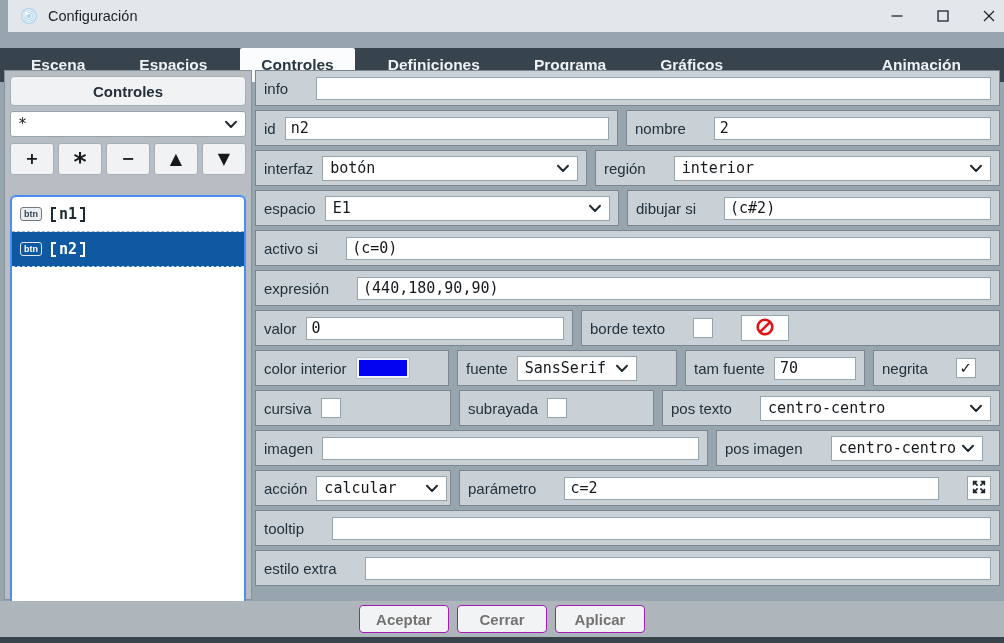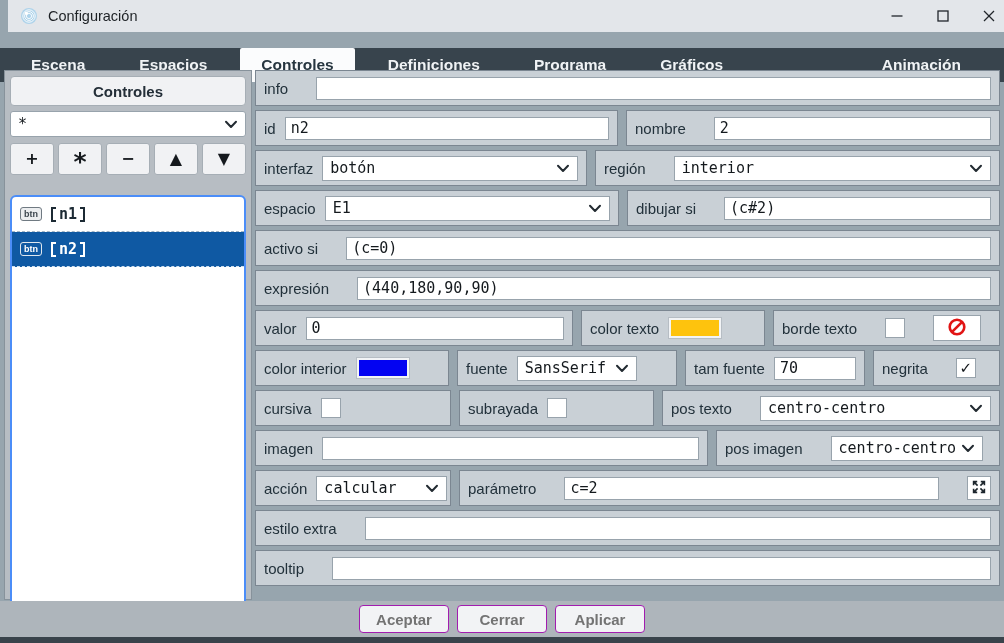--- a/index.html
+++ b/index.html
@@ -215,24 +215,20 @@
         <span class="lbl">expresión</span>
         <input class="flex1" type="text" value="(440,180,90,90)" style="">
       </div>
     </div>
 
     <div class="row">
       <div class="grp g-valor">
         <span class="lbl">valor</span>
         <input class="flex1" type="text" value="0" style="">
       </div>
-      <div class="grp g-ctexto">
-        <span class="lbl">color texto</span>
-        <span class="swatch" style="background: rgb(254, 195, 13);"></span>
-      </div>
       <div class="grp flex1">
         <span class="lbl">borde texto</span>
         <span class="checkbox"></span>
         <button class="icon-btn no-btn">
           <span>
             <svg width="20" height="20" viewBox="0 0 20 20">
                 <circle cx="10" cy="10" r="7.3" fill="none" stroke="#e11414" stroke-width="2.6"></circle>
                 <line x1="15.2" y1="4.8" x2="4.8" y2="15.2" stroke="#e11414" stroke-width="2.6"></line>
               </svg>
           </span>
@@ -321,28 +317,28 @@
               <path d="M6.6 9.4 L2.6 13.4 M2.6 9.8 V13.4 H6.2"></path>
               <path d="M9.4 9.4 L13.4 13.4 M9.8 13.4 H13.4 V9.8"></path>
             </svg>
           </span>
         </button>
       </div>
     </div>
 
     <div class="row">
       <div class="grp flex1">
+        <span class="lbl">tooltip</span>
+        <input class="flex1" type="text" value="" style="">
+      </div>
+    </div>
+
+    <div class="row">
+      <div class="grp flex1">
         <span class="lbl">estilo extra</span>
-        <input class="flex1" type="text" value="" style="">
-      </div>
-    </div>
-
-    <div class="row">
-      <div class="grp flex1">
-        <span class="lbl">tooltip</span>
         <input class="flex1" type="text" value="" style="">
       </div>
     </div>
 
   </div>
 
   <div class="footer">
     <button>Aceptar</button>
     <button>Cerrar</button>
     <button>Aplicar</button>

